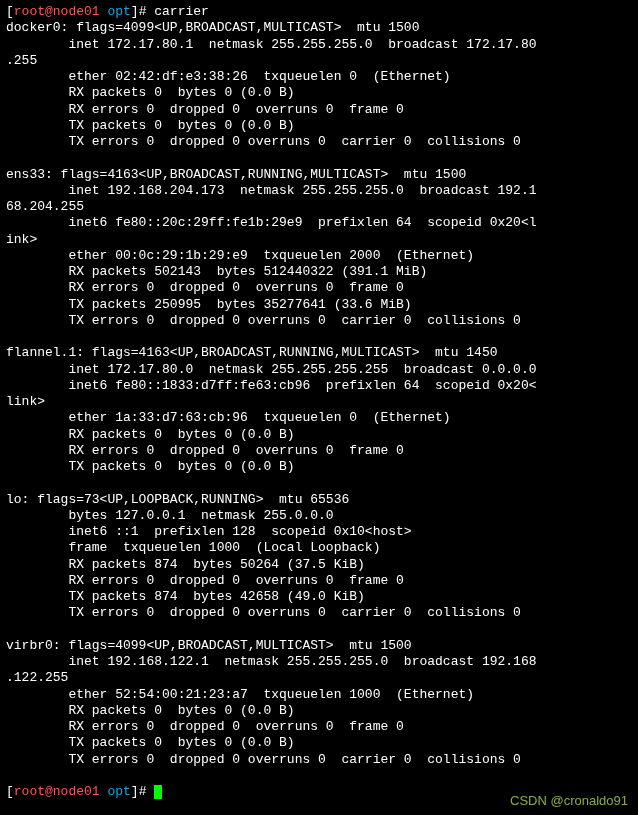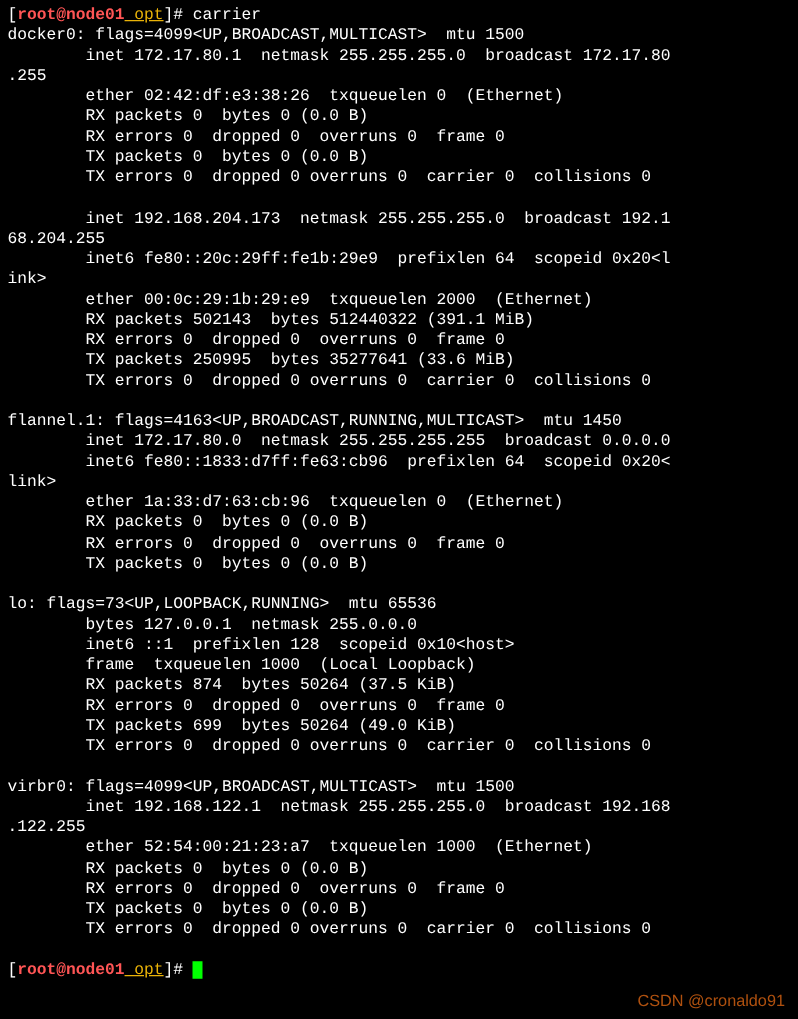--- a/index.html
+++ b/index.html
@@ -10,34 +10,34 @@
     font-size: 13px;
     line-height: 1.25;
     padding: 4px 6px;
     width: 638px;
     height: 815px;
     overflow: hidden;
     position: relative;
   }
   .line { white-space: pre; }
   .prompt-bracket { color: #fff; }
-  .prompt-user { color: #ff5555; font-weight: bold; }
-  .prompt-path { color: #eab308; text-decoration: underline; }
+  .prompt-user { color: #ff5555; }
+  .prompt-path { color: #0ea5e9; }
   .cursor {
     display: inline-block;
     width: 8px;
     height: 14px;
     background: #00ff00;
     vertical-align: text-bottom;
   }
   .watermark {
     position: absolute;
     right: 10px;
     bottom: 6px;
-    color: #f97316;
+    color: #bef264;
     font-size: 13px;
     font-family: sans-serif;
     opacity: 0.7;
   }
 </style>
 </head>
 <body>
 
 <div>
 
@@ -46,20 +46,21 @@
 <div class="line">docker0: flags=4099&lt;UP,BROADCAST,MULTICAST&gt;  mtu 1500</div>
 <div class="line">        inet 172.17.80.1  netmask 255.255.255.0  broadcast 172.17.80</div>
 <div class="line">.255</div>
 <div class="line">        ether 02:42:df:e3:38:26  txqueuelen 0  (Ethernet)</div>
 <div class="line">        RX packets 0  bytes 0 (0.0 B)</div>
 <div class="line">        RX errors 0  dropped 0  overruns 0  frame 0</div>
 <div class="line">        TX packets 0  bytes 0 (0.0 B)</div>
 <div class="line">        TX errors 0  dropped 0 overruns 0  carrier 0  collisions 0</div>
 <div class="line"> </div>
 
+<div class="line">ens33: flags=4163&lt;UP,BROADCAST,RUNNING,MULTICAST&gt;  mtu 1500</div>
 <div class="line">        inet 192.168.204.173  netmask 255.255.255.0  broadcast 192.1</div>
 <div class="line">68.204.255</div>
 <div class="line">        inet6 fe80::20c:29ff:fe1b:29e9  prefixlen 64  scopeid 0x20&lt;l</div>
 <div class="line">ink&gt;</div>
 <div class="line">        ether 00:0c:29:1b:29:e9  txqueuelen 2000  (Ethernet)</div>
 <div class="line">        RX packets 502143  bytes 512440322 (391.1 MiB)</div>
 <div class="line">        RX errors 0  dropped 0  overruns 0  frame 0</div>
 <div class="line">        TX packets 250995  bytes 35277641 (33.6 MiB)</div>
 <div class="line">        TX errors 0  dropped 0 overruns 0  carrier 0  collisions 0</div>
 <div class="line"> </div>
@@ -73,21 +74,21 @@
 <div class="line">        RX errors 0  dropped 0  overruns 0  frame 0</div>
 <div class="line">        TX packets 0  bytes 0 (0.0 B)</div>
 <div class="line"> </div>
 
 <div class="line">lo: flags=73&lt;UP,LOOPBACK,RUNNING&gt;  mtu 65536</div>
 <div class="line">        bytes 127.0.0.1  netmask 255.0.0.0</div>
 <div class="line">        inet6 ::1  prefixlen 128  scopeid 0x10&lt;host&gt;</div>
 <div class="line">        frame  txqueuelen 1000  (Local Loopback)</div>
 <div class="line">        RX packets 874  bytes 50264 (37.5 KiB)</div>
 <div class="line">        RX errors 0  dropped 0  overruns 0  frame 0</div>
-<div class="line">        TX packets 699  bytes 50264 (49.0 KiB)</div>
+<div class="line">        TX packets 874  bytes 42658 (49.0 KiB)</div>
 <div class="line">        TX errors 0  dropped 0 overruns 0  carrier 0  collisions 0</div>
 <div class="line"> </div>
 
 <div class="line">virbr0: flags=4099&lt;UP,BROADCAST,MULTICAST&gt;  mtu 1500</div>
 <div class="line">        inet 192.168.122.1  netmask 255.255.255.0  broadcast 192.168</div>
 <div class="line">.122.255</div>
 <div class="line">        ether 52:54:00:21:23:a7  txqueuelen 1000  (Ethernet)</div>
 <div class="line">        RX packets 0  bytes 0 (0.0 B)</div>
 <div class="line">        RX errors 0  dropped 0  overruns 0  frame 0</div>
 <div class="line">        TX packets 0  bytes 0 (0.0 B)</div>

